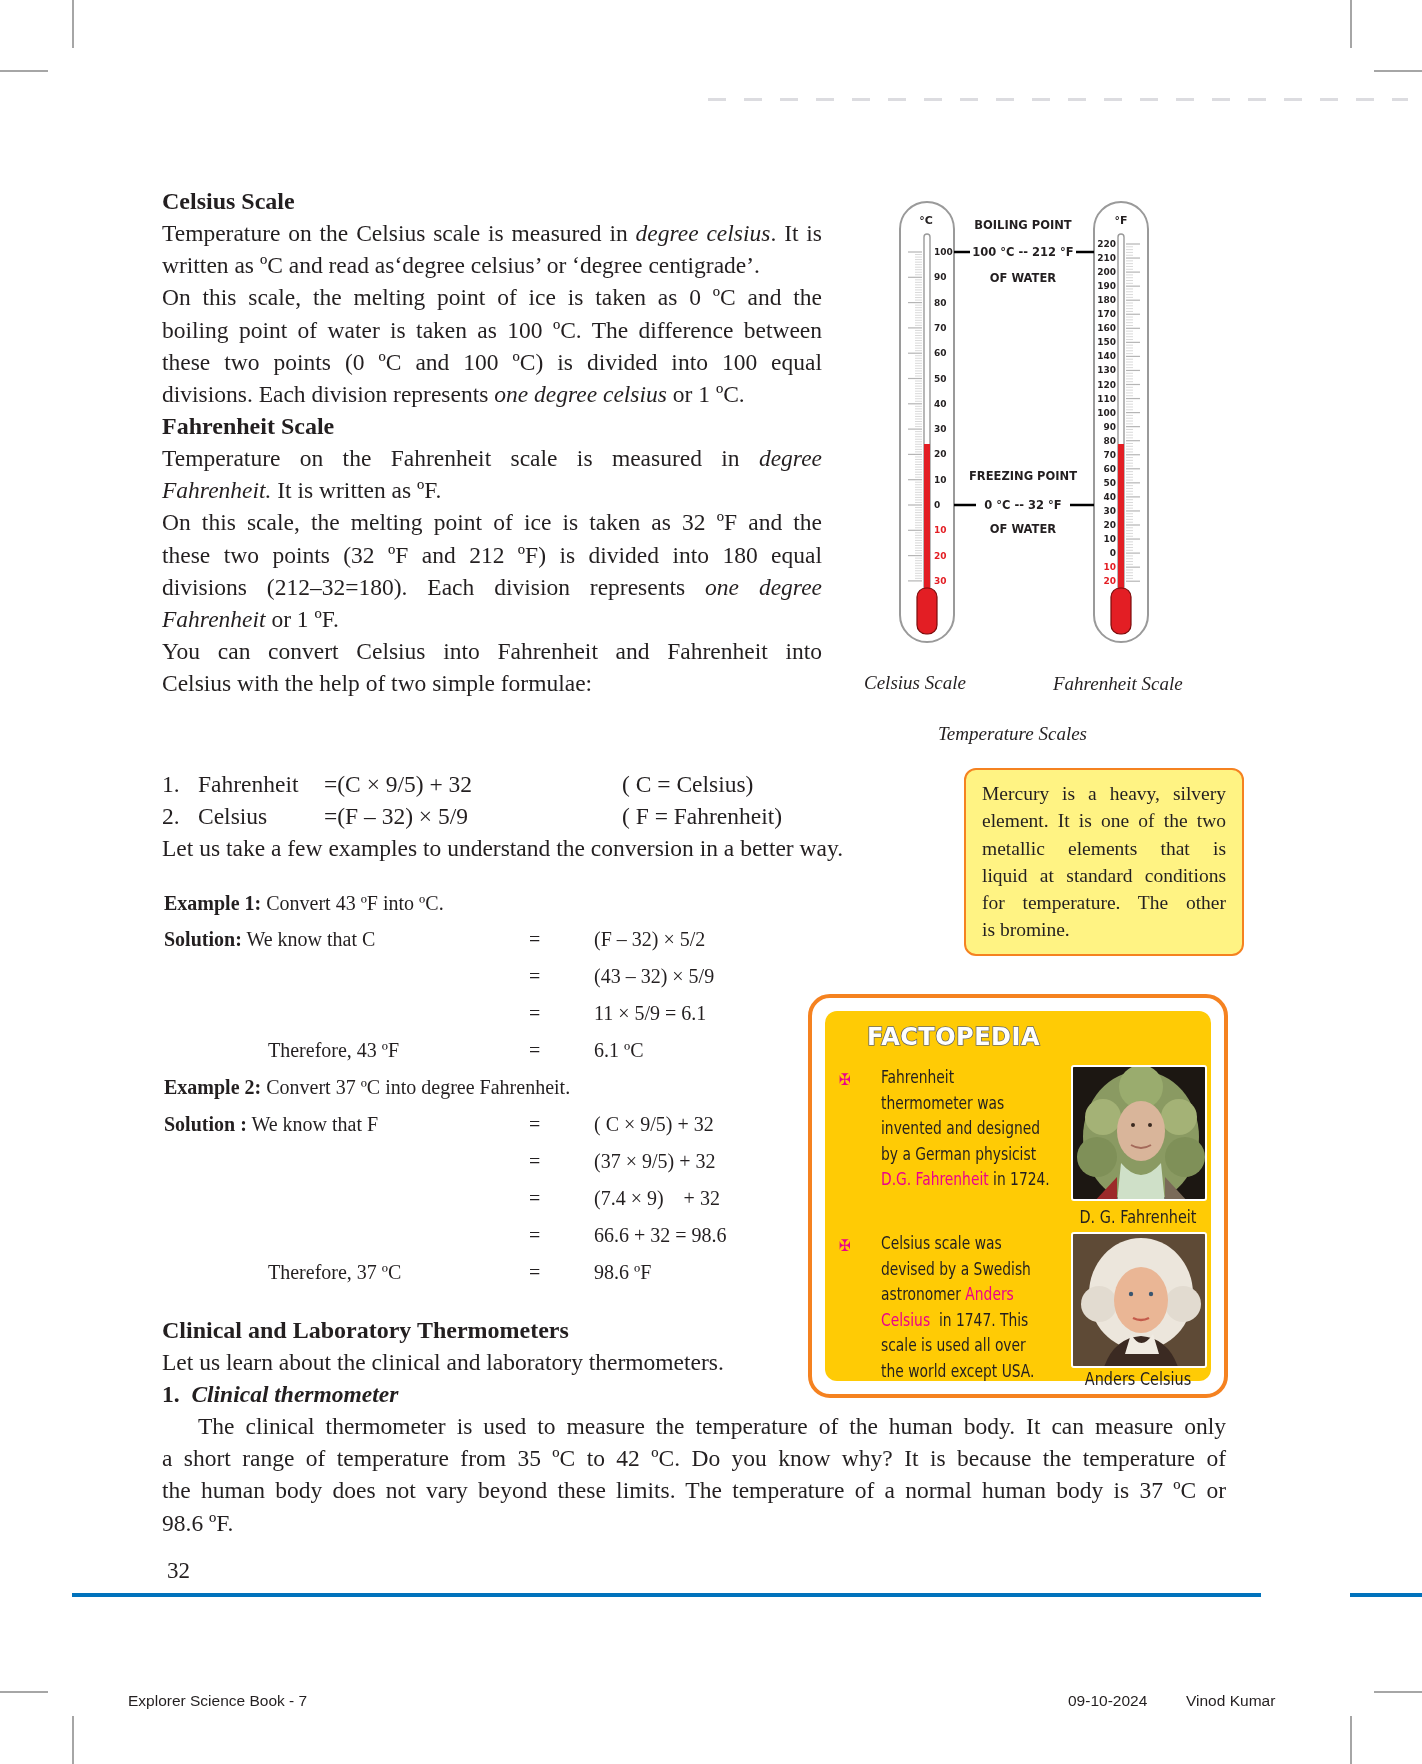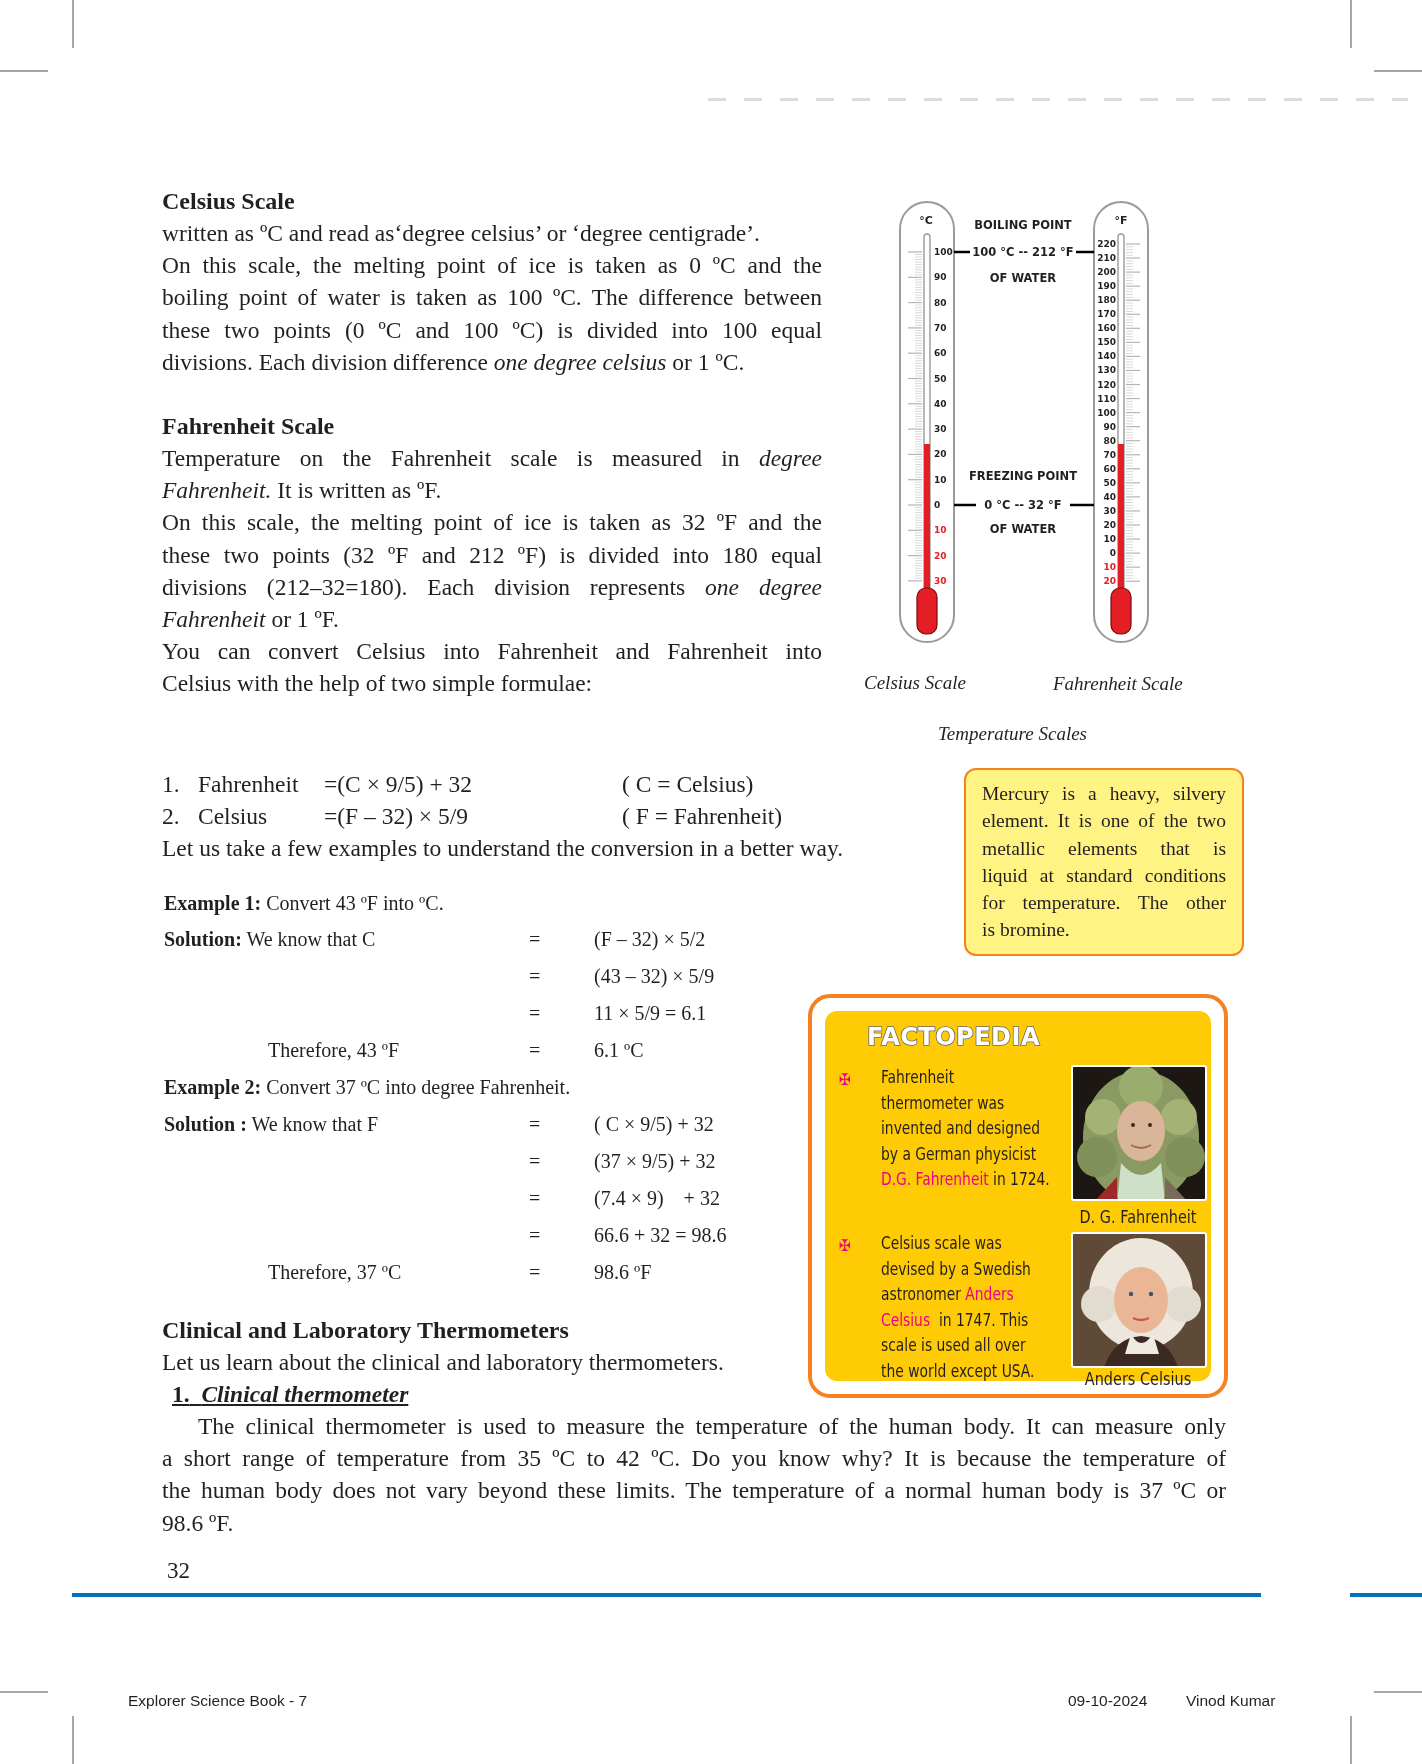--- a/index.html
+++ b/index.html
@@ -74,25 +74,26 @@
 <div class="crop" style="left:1350px;top:0;width:2px;height:48px;"></div>
 <div class="crop" style="left:1374px;top:70px;width:48px;height:2px;"></div>
 <div class="dash-row"></div>
 <div class="crop" style="left:0;top:1691px;width:48px;height:2px;"></div>
 <div class="crop" style="left:72px;top:1716px;width:2px;height:48px;"></div>
 <div class="crop" style="left:1374px;top:1691px;width:48px;height:2px;"></div>
 <div class="crop" style="left:1350px;top:1716px;width:2px;height:48px;"></div>
 
 <h2 class="heading" style="left:162px;top:185px;">Celsius Scale</h2>
 <div class="col-left para" style="top:217px;">
+  <span class="line"><span>Temperature on the Celsius scale is measured in </span><i>degree celsius</i><span>. It is</span></span>
   <span class="line end"><span>written as ºC and read as‘degree celsius’ or ‘degree centigrade’.</span></span>
   <span class="line"><span>On this scale, the melting point of ice is taken as 0 ºC and the</span></span>
   <span class="line"><span>boiling point of water is taken as 100 ºC. The difference between</span></span>
   <span class="line"><span>these two points (0 ºC and 100 ºC) is divided into 100 equal</span></span>
-  <span class="line end"><span>divisions. Each division difference </span><i>one degree celsius</i><span> or 1 ºC.</span></span>
+  <span class="line end"><span>divisions. Each division represents </span><i>one degree celsius</i><span> or 1 ºC.</span></span>
 </div>
 
 <h2 class="heading" style="left:162px;top:410px;">Fahrenheit Scale</h2>
 <div class="col-left para" style="top:442px;">
   <span class="line"><span>Temperature on the Fahrenheit scale is measured in </span><i>degree</i></span>
   <span class="line end"><i>Fahrenheit.</i><span> It is written as ºF.</span></span>
   <span class="line"><span>On this scale, the melting point of ice is taken as 32 ºF and the</span></span>
   <span class="line"><span>these two points (32 ºF and 212 ºF) is divided into 180 equal</span></span>
   <span class="line"><span>divisions (212–32=180). Each division represents </span><i>one degree</i></span>
   <span class="line end"><i>Fahrenheit</i><span> or 1 ºF.</span></span>
@@ -562,21 +563,21 @@
         <path d="M30 136 Q40 104 68 102 Q96 104 106 136 Z" fill="#3b2a22"></path>
         <path d="M58 100 Q68 118 80 100 L86 120 L52 120 Z" fill="#f0ebe2"></path>
       </svg>
     </div>
     <div class="portrait-cap" style="top:358px;">Anders Celsius</div>
   </div>
 </div>
 
 <h2 class="heading" style="left:162px;top:1314px;">Clinical and Laboratory Thermometers</h2>
 <div class="txt" style="left:162px;top:1346px;white-space:nowrap;text-align:center;">Let us learn about the clinical and laboratory thermometers.</div>
-<div class="txt" style="left:172px;top:1378px;white-space:nowrap;text-decoration:underline;">
+<div class="txt" style="left:162px;top:1378px;white-space:nowrap;">
   <b>1.</b>&nbsp;&nbsp;<b><i>Clinical thermometer</i></b>
 </div>
 <div class="para" style="position:absolute;left:162px;top:1410px;width:1064px;">
   <span class="line" style="padding-left:36px;">The clinical thermometer is used to measure the temperature of the human body. It can measure only</span>
   <span class="line">a short range of temperature from 35 ºC to 42 ºC. Do you know why? It is because the temperature of</span>
   <span class="line">the human body does not vary beyond these limits. The temperature of a normal human body is 37 ºC or</span>
   <span class="line end">98.6 ºF.</span>
 </div>
 
 <div class="page-num">32</div>

